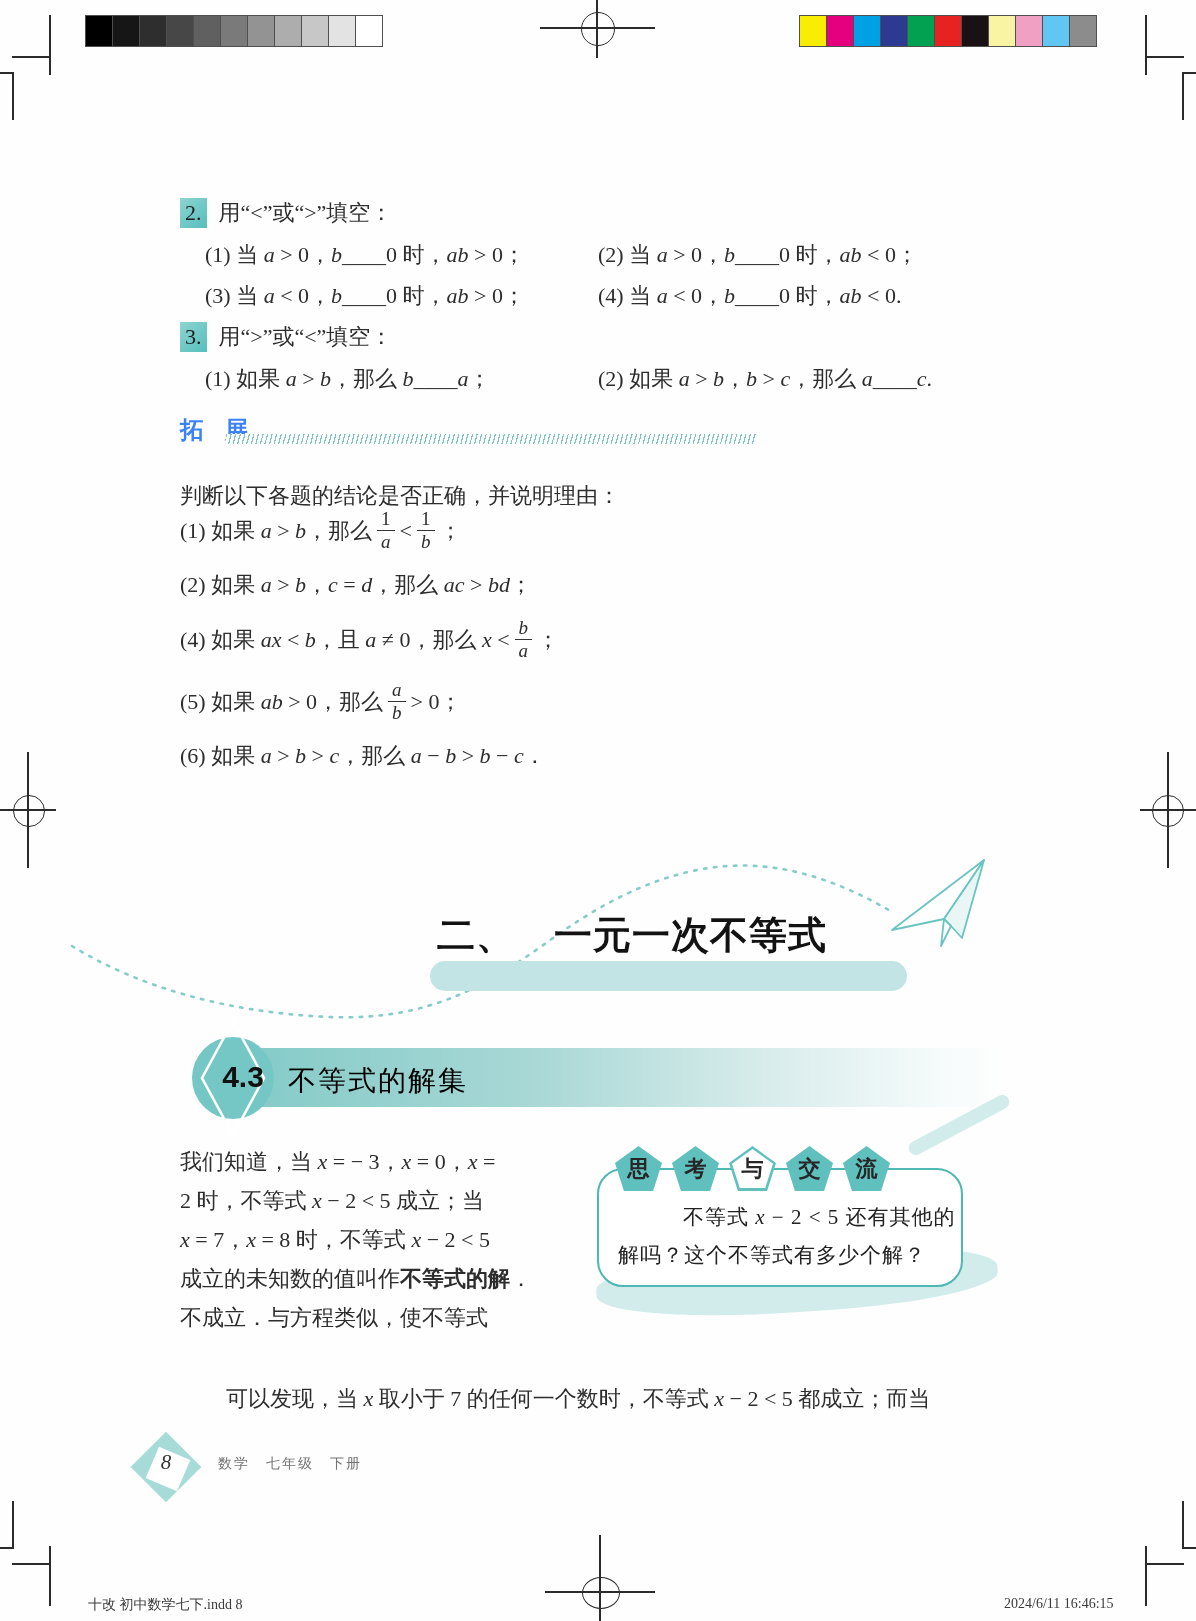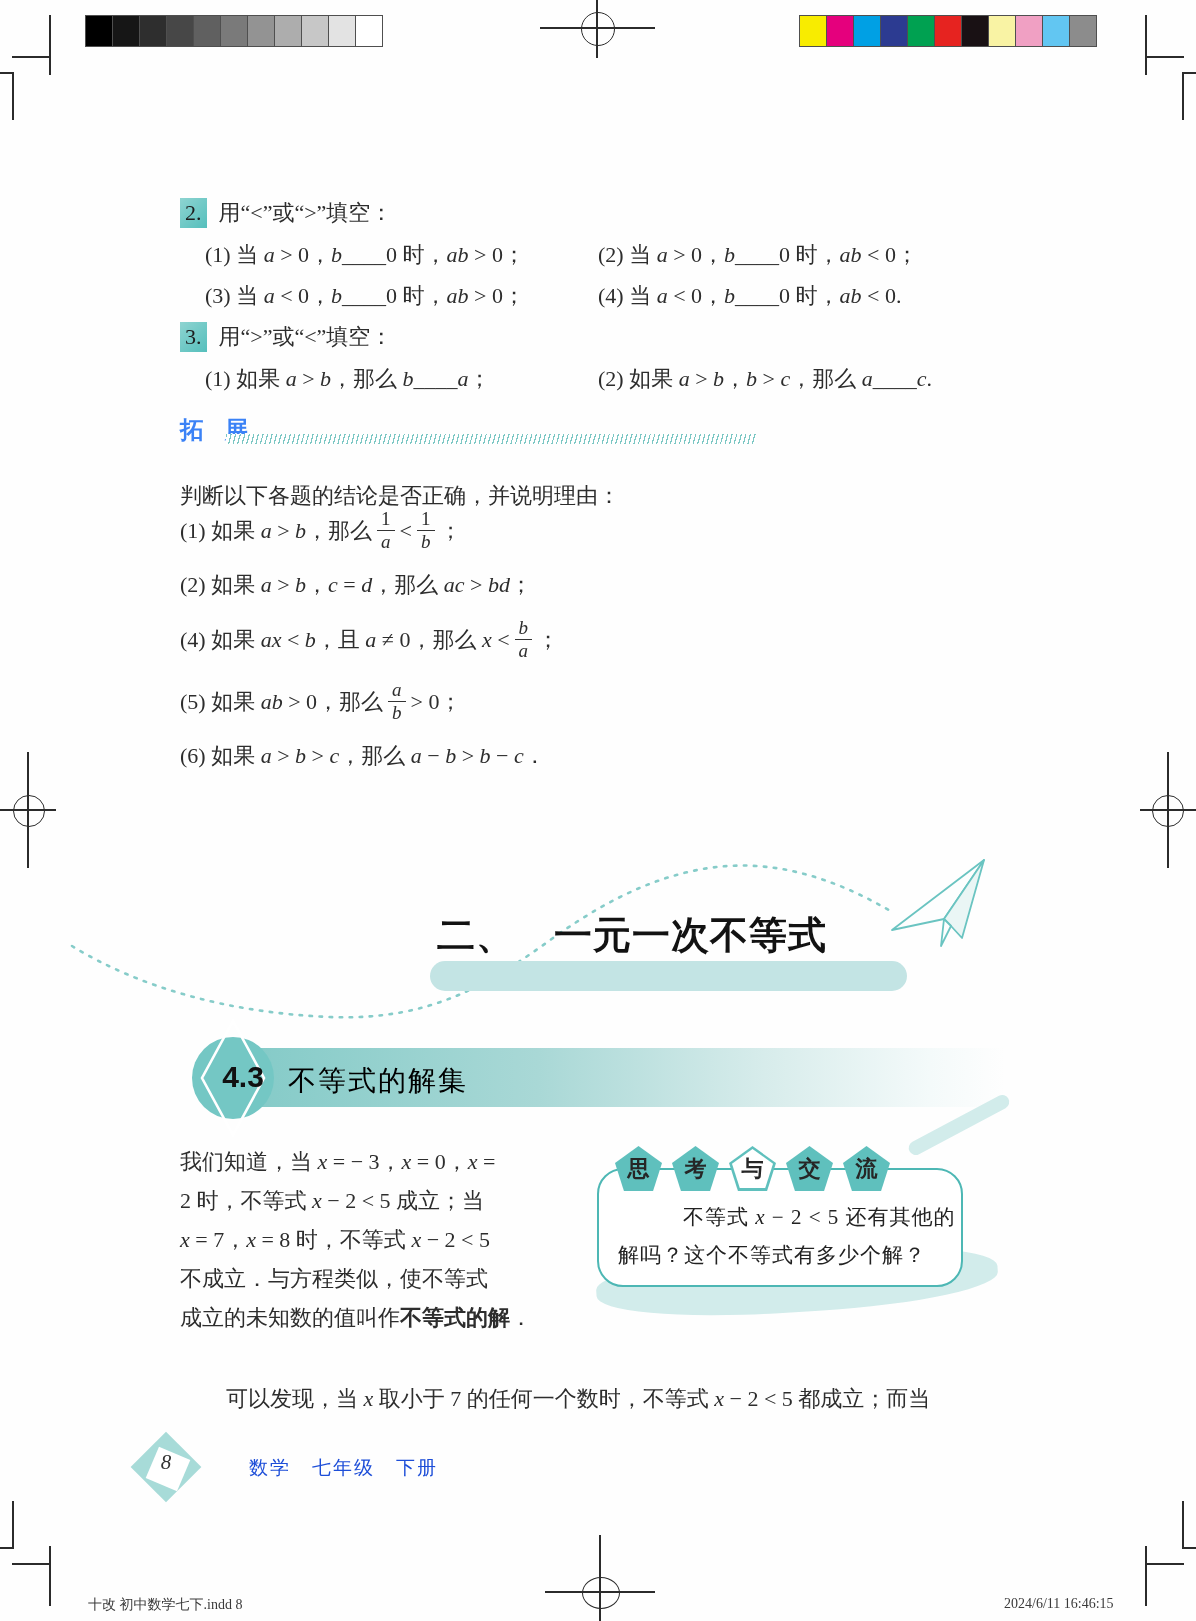--- a/index.html
+++ b/index.html
@@ -52,21 +52,21 @@
   .pent{position:relative;width:47px;height:45px;background:#5fc0bd;
         clip-path:polygon(50% 0,100% 38%,81% 100%,19% 100%,0 38%);
         display:flex;align-items:center;justify-content:center;}
   .pent .pin{position:absolute;inset:3px;background:#fff;clip-path:polygon(50% 0,100% 38%,81% 100%,19% 100%,0 38%);}
   .pent .ch{position:relative;z-index:2;font-size:22px;font-weight:600;color:#262626;}
   .tb-line{position:absolute;font-size:21px;letter-spacing:1px;white-space:nowrap;color:#222;}
   
   .f-dia-out{position:absolute;left:141px;top:1442px;width:50px;height:50px;background:#a7dbd8;transform:rotate(45deg);}
   .f-dia-in{position:absolute;left:151px;top:1452px;width:34px;height:34px;background:#fff;transform:rotate(23deg);}
   .f-num{position:absolute;left:146px;top:1450px;width:40px;text-align:center;font-style:italic;font-size:21px;color:#333;}
-  .f-label{position:absolute;left:218px;top:1455px;font-size:19px;letter-spacing:2px;color:#1d4ed8;white-space:nowrap;margin-left:31px;}
+  .f-label{position:absolute;left:218px;top:1455px;font-size:14px;letter-spacing:2px;color:#737373;white-space:nowrap;}
   .pr-info{position:absolute;top:1596px;font-size:14px;color:#3a3a3a;white-space:nowrap;}
   svg.overlay{position:absolute;left:0;top:0;width:1196px;height:1621px;}
 </style>
 </head>
 <body>
 
 <div id="page">
 
   <div class="bar" id="grayscale-bar" style="left:86px;top:15px;">
       <div class="cell" style="background: rgb(0, 0, 0);"></div>
@@ -207,22 +207,22 @@
     <circle cx="50" cy="60" r="41" fill="#74c7c4"></circle>
     <polygon points="50,3 81,60 50,117 19,60" fill="none" stroke="#ffffff" stroke-width="2.6"></polygon>
   </svg>
   <div class="s-num">4.3</div>
   <div class="s-title">不等式的解集</div>
 
   <div class="para1" id="para1">
       <div class="bl"><span>我们知道，当 <i>x</i> = − 3，<i>x</i> = 0，<i>x</i> =</span></div>
       <div class="bl"><span>2 时，不等式 <i>x</i> − 2 &lt; 5 成立；当</span></div>
       <div class="bl"><span><i>x</i> = 7，<i>x</i> = 8 时，不等式 <i>x</i> − 2 &lt; 5</span></div>
+      <div class="bl"><span>成立的未知数的值叫作</span><span class="b">不等式的解</span><span>．</span></div>
       <div class="bl"><span>不成立．与方程类似，使不等式</span></div>
-      <div class="bl"><span>成立的未知数的值叫作</span><span class="b">不等式的解</span><span>．</span></div>
     </div>
 
   <div class="tb-accent1"></div>
   <div class="tb-accent2"></div>
   <div class="tb-box"></div>
   <div class="pent-row" id="pent-row">
       <div class="pent">
         <span class="ch">思</span>
       </div>
       <div class="pent">

